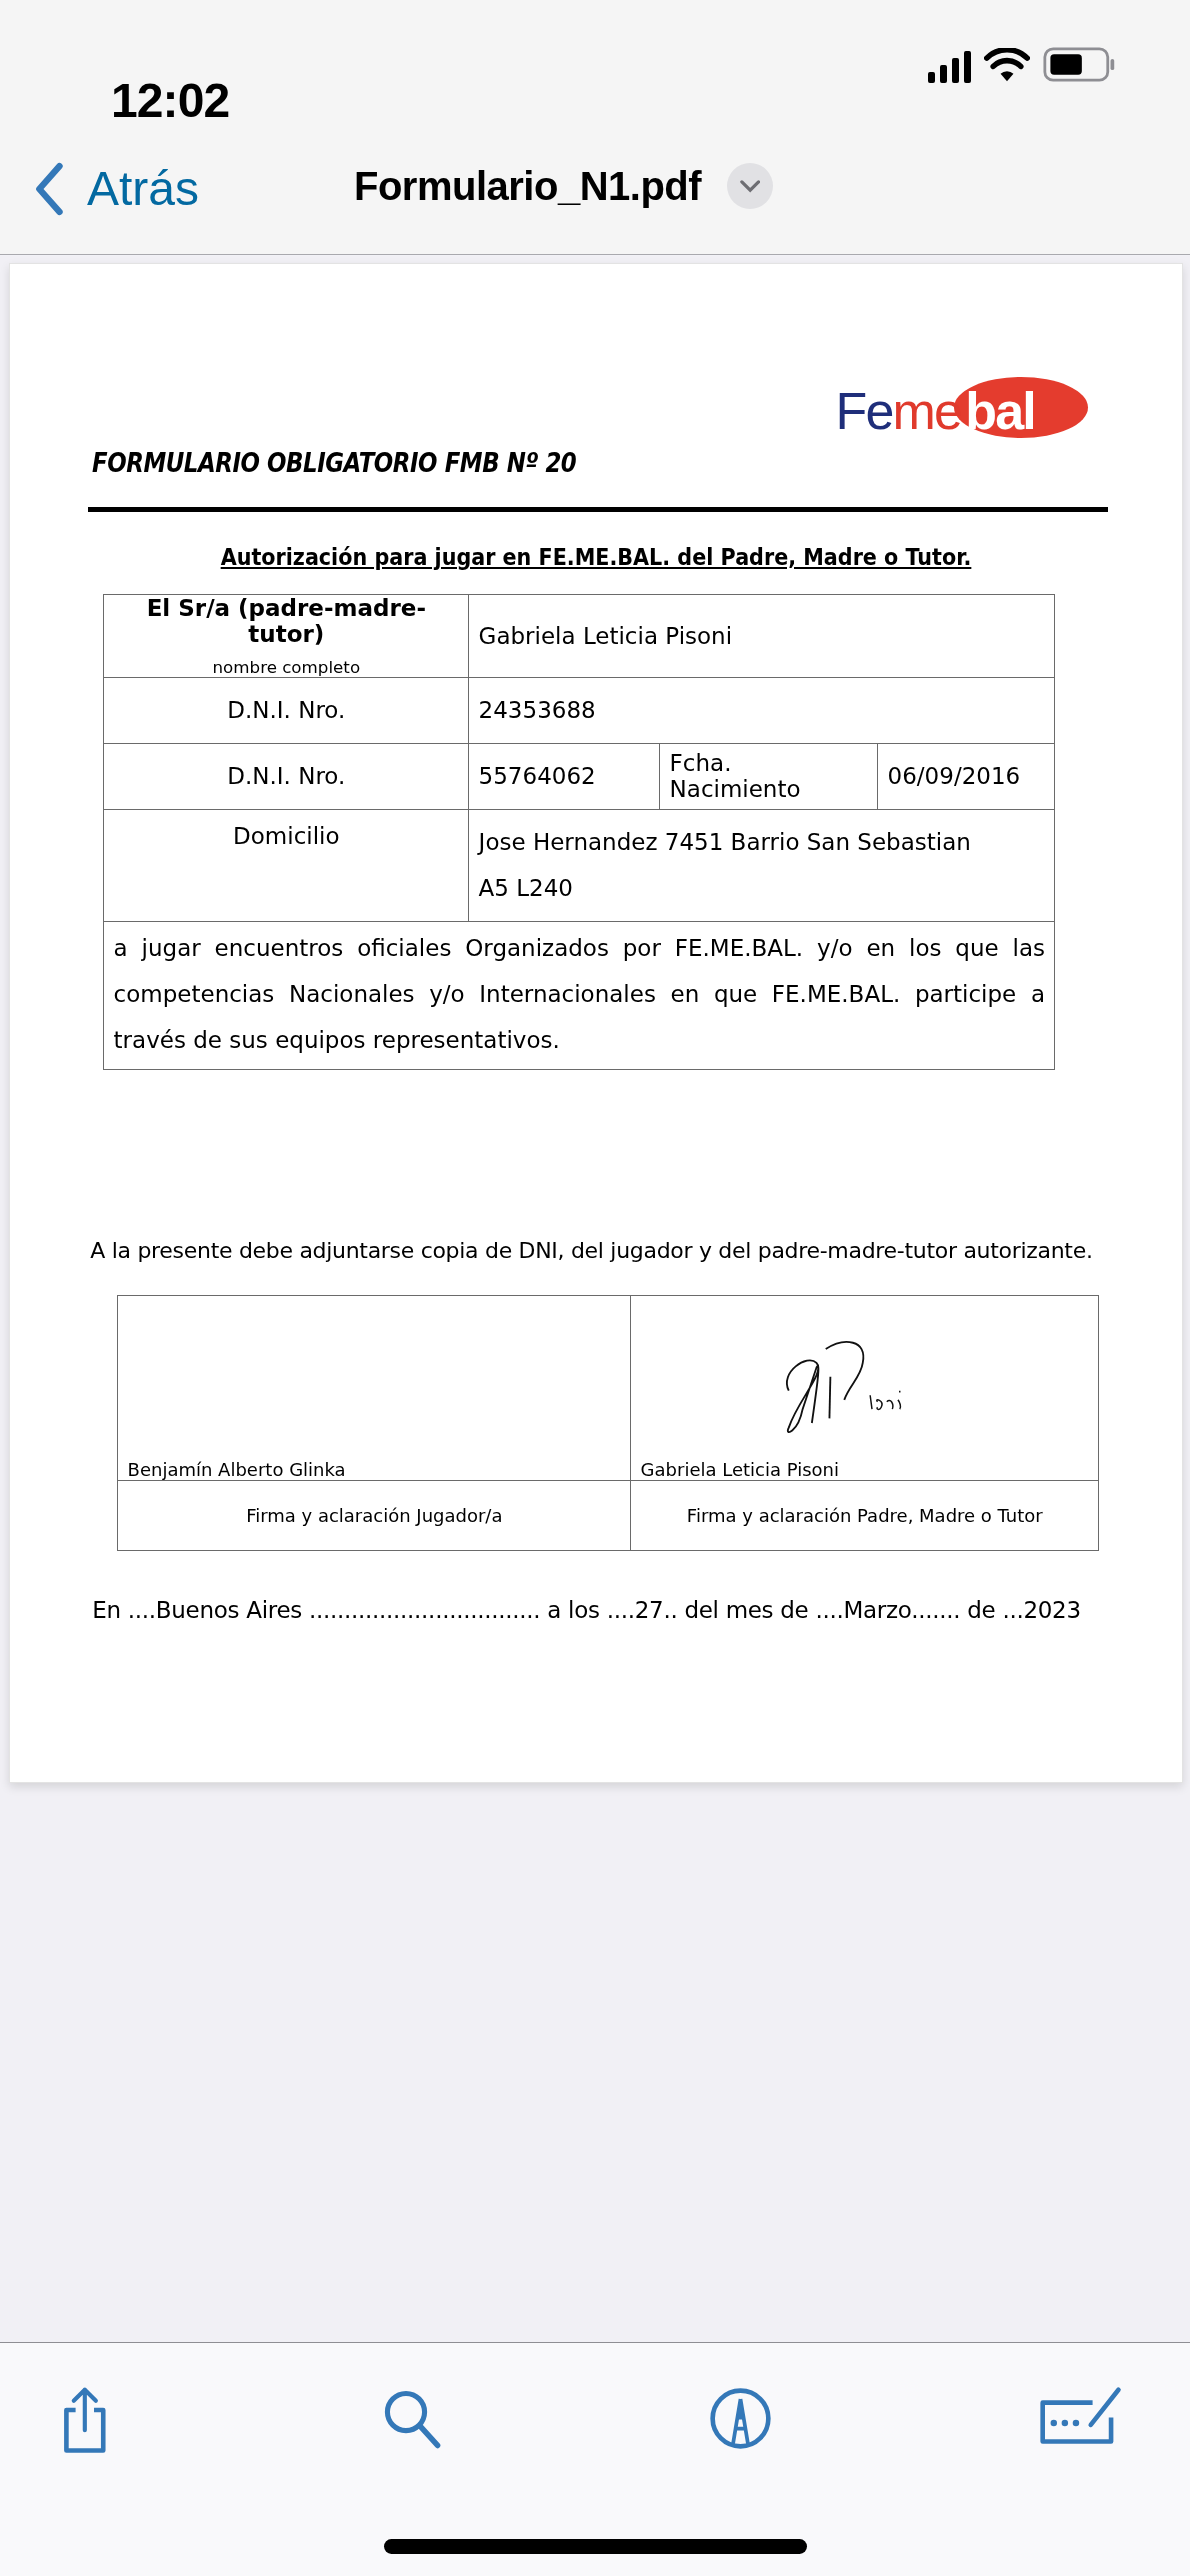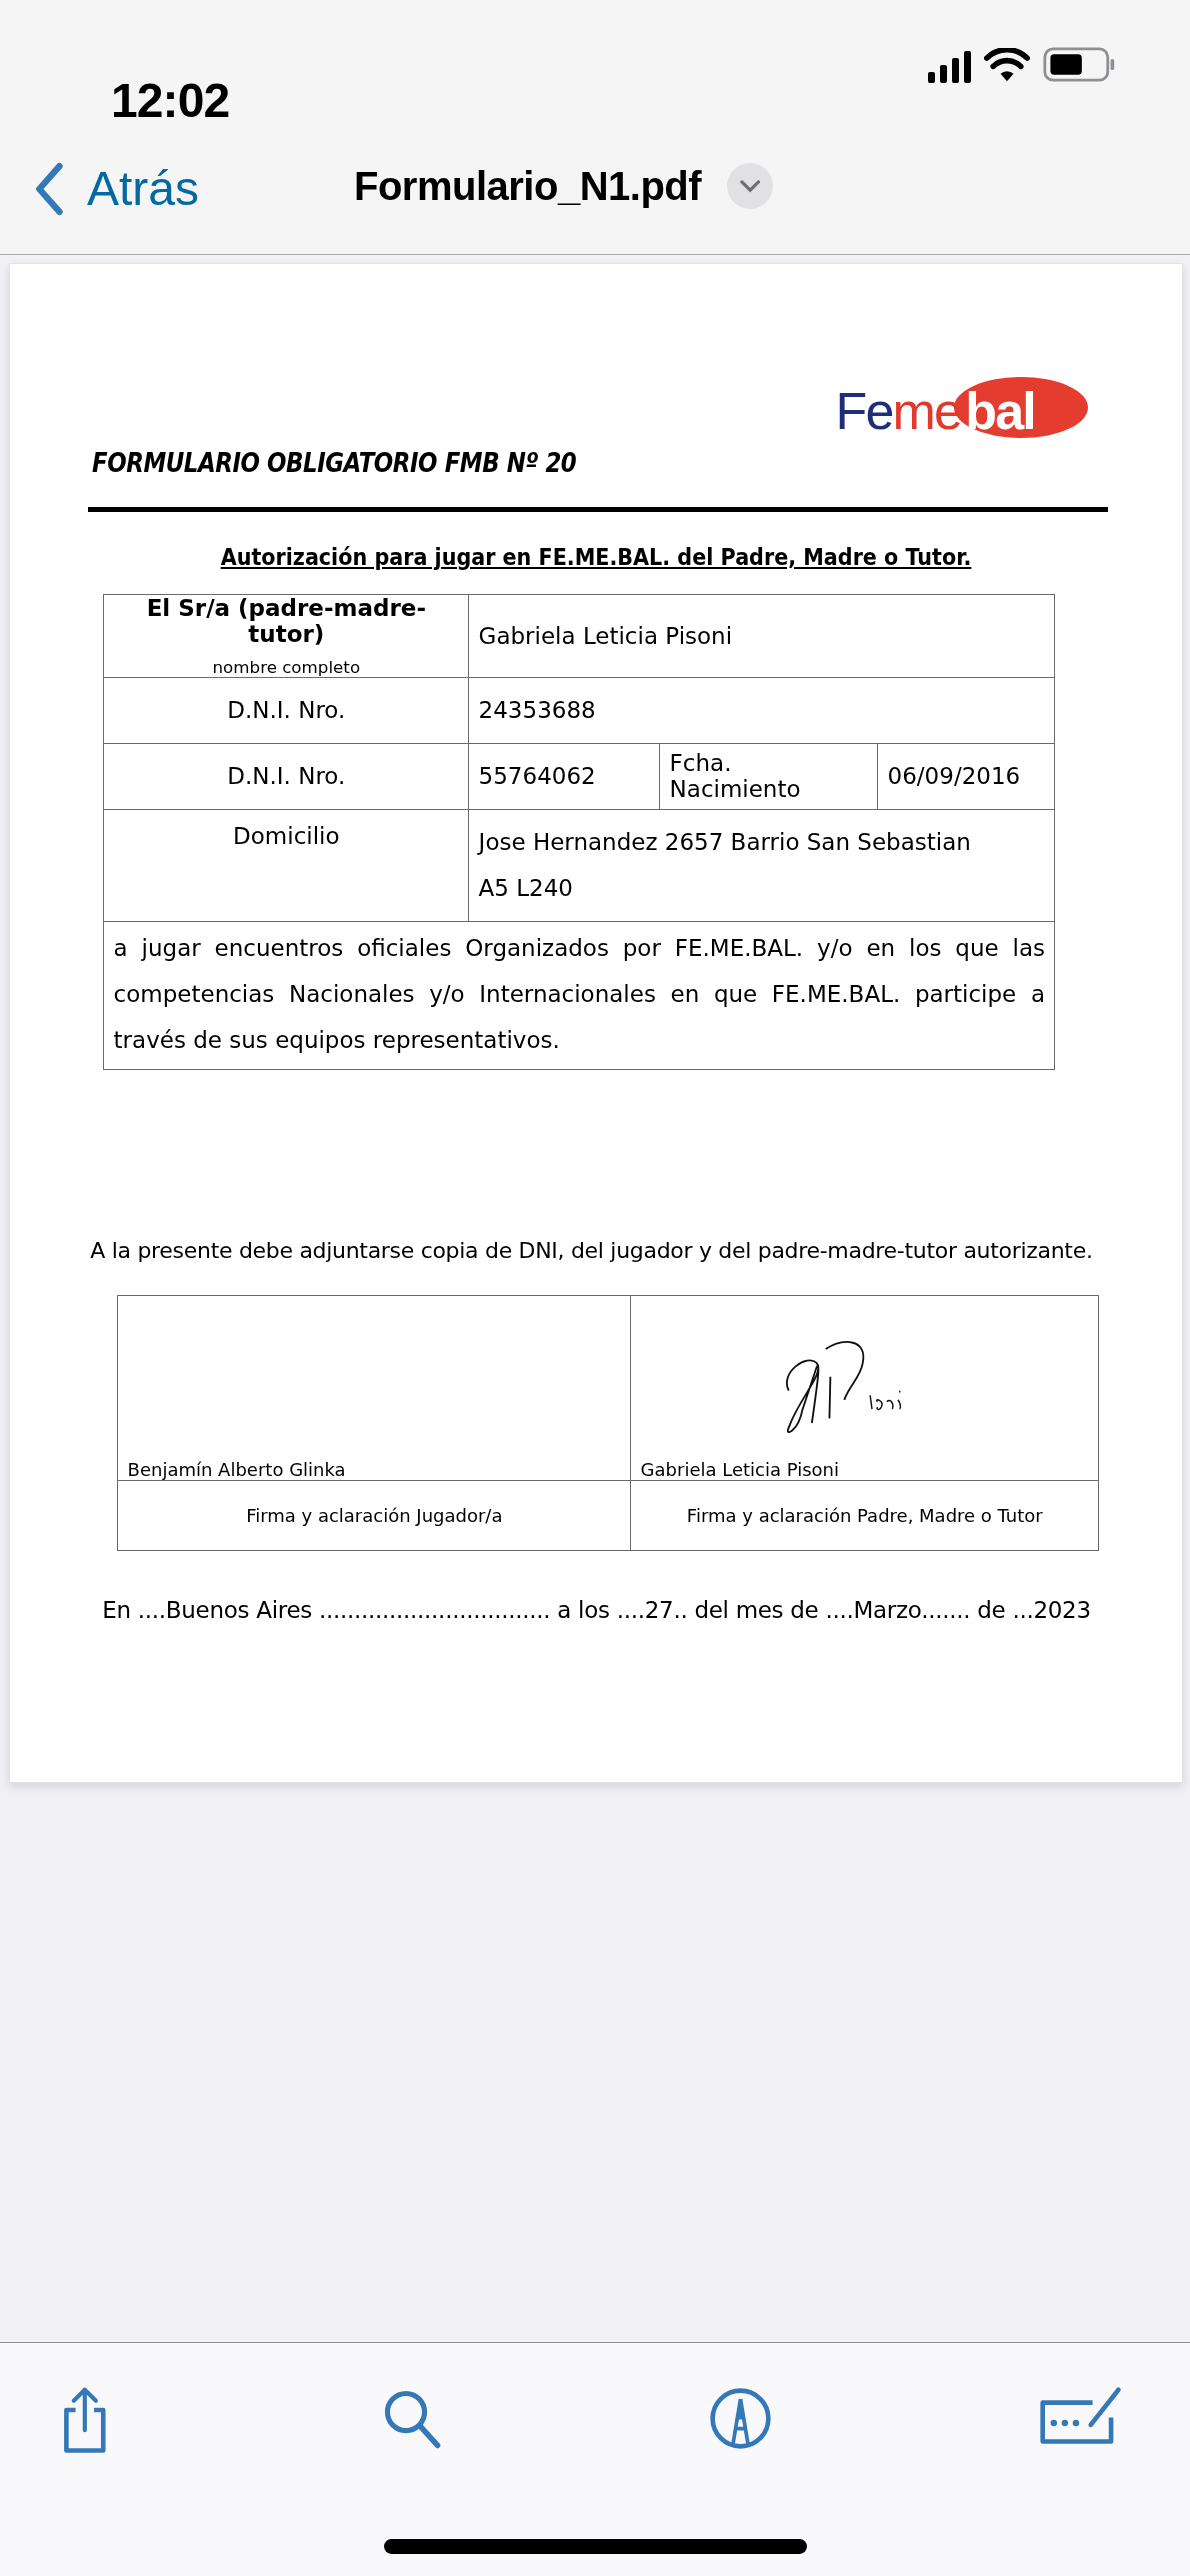--- a/index.html
+++ b/index.html
@@ -35,21 +35,21 @@
   .h124 { height:112px; }
   .addr { line-height:46px; }
   .para { text-align:justify; line-height:46px; padding:3.7px 9.3px 5.6px !important; font-size:23px; }
   .note { position:absolute; left:80px; top:974px; font-size:22px; letter-spacing:-0.3px; }
   table.sig { position:absolute; left:107px; top:1031px; width:981px; border-collapse:collapse; table-layout:fixed; }
   table.sig td { border:1.9px solid #6a6a6a; font-size:18px; }
   .sig-top { height:184px; vertical-align:bottom; padding:0 9.3px 0 9.3px; position:relative; }
   .sig-name { display:block; padding-bottom:0; }
   .sig-cap { height:67px; text-align:center; }
   .signature { position:absolute; left:130px; top:39px; }
-  .date-line { position:absolute; left:92px; top:1333px; font-size:23px; letter-spacing:-0.3px; }
+  .date-line { position:absolute; left:82px; top:1333px; font-size:23px; letter-spacing:-0.3px; }
   .toolbar { position:absolute; left:0; top:2342px; width:1191px; height:234px; background:#f9f9fb; border-top:1.9px solid #8e8e93; }
   .tool { position:absolute; top:43px; cursor:pointer; }
   .home-indicator { position:absolute; left:384px; top:2539px; width:423px; height:15px; border-radius:7.4px; background:#000; }
 </style>
 </head>
 <body>
 
 <div class="statusbar">
   <div class="time">12:02</div>
   <div class="status-icons">
@@ -122,21 +122,21 @@
           <td colspan="3">24353688</td>
         </tr>
         <tr class="h75">
           <td class="lbl">D.N.I. Nro.</td>
           <td>55764062</td>
           <td>Fcha. Nacimiento</td>
           <td>06/09/2016</td>
         </tr>
         <tr class="h124">
           <td class="lbl" style="vertical-align:top;padding-top:13px">Domicilio</td>
-          <td colspan="3" class="addr" style="padding-right:56px">Jose Hernandez 2657 Barrio San Sebastian A5 L240</td>
+          <td colspan="3" class="addr" style="padding-right:56px">Jose Hernandez 7451 Barrio San Sebastian A5 L240</td>
         </tr>
         <tr>
           <td colspan="4" class="para">a jugar encuentros oficiales Organizados por FE.ME.BAL. y/o en los que las competencias Nacionales y/o Internacionales en que FE.ME.BAL. participe a través de sus equipos representativos.</td>
         </tr>
       </tbody>
         </table>
 
       <div class="note">A la presente debe adjuntarse copia de DNI, del jugador y del padre-madre-tutor autorizante.</div>
 
       <table class="sig">

